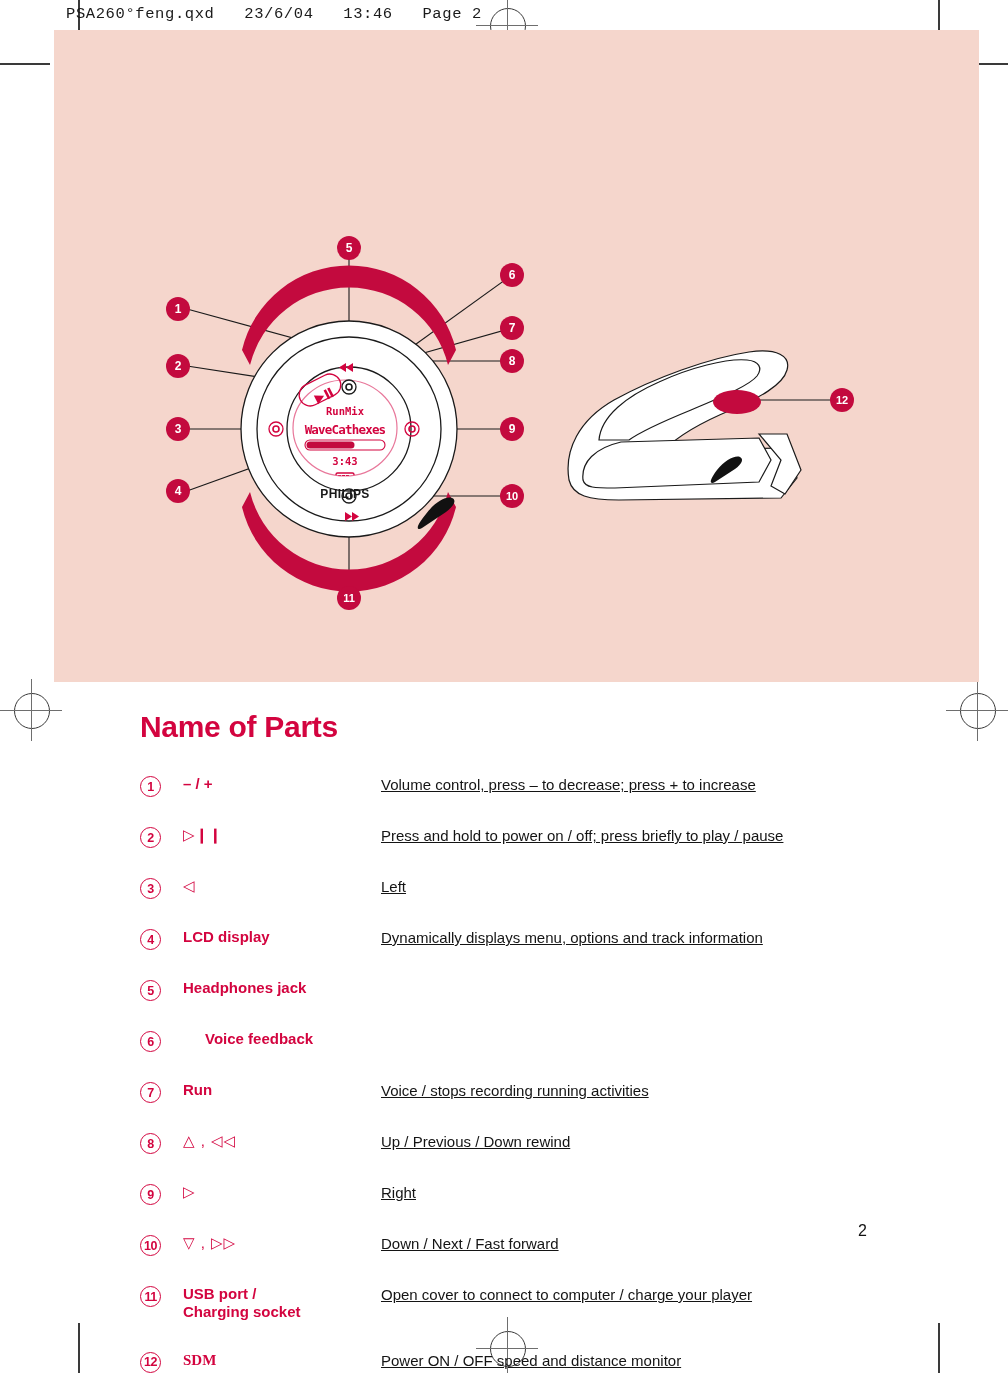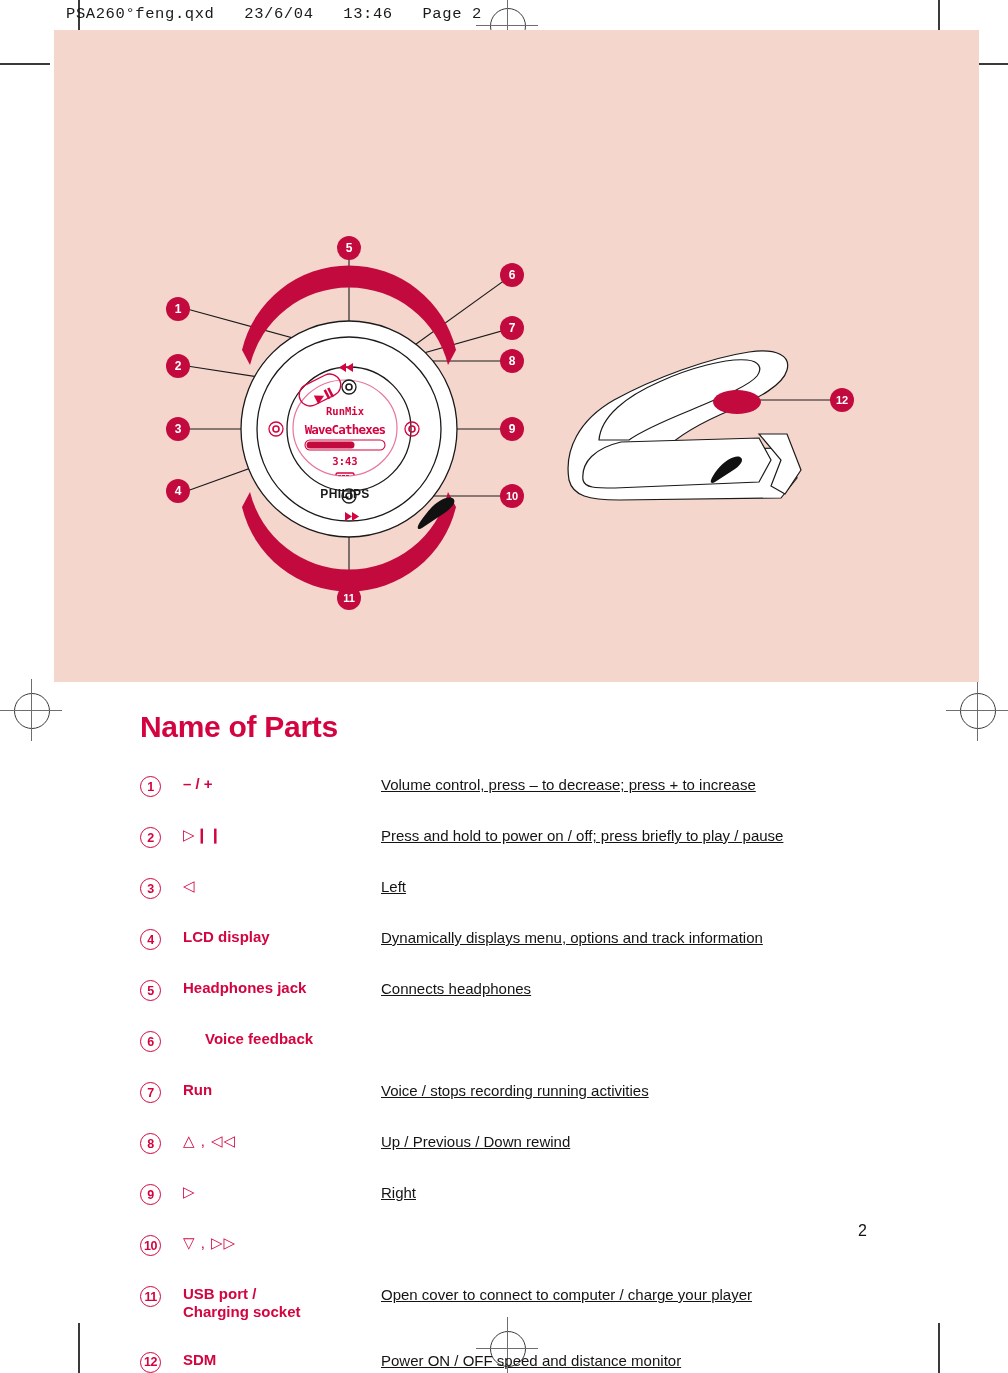--- a/index.html
+++ b/index.html
@@ -301,21 +301,20 @@
       <div class="desc">Left</div>
     </div>
     <div class="row" style="margin-bottom: 0px; padding-bottom: 15px;">
       <div class="bubble">4</div>
       <div class="label" style="white-space: pre-line;">LCD display</div>
       <div class="desc">Dynamically displays menu, options and track information</div>
     </div>
     <div class="row" style="margin-bottom: 0px; padding-bottom: 15px;">
       <div class="bubble">5</div>
       <div class="label" style="white-space: pre-line;">Headphones jack</div>
-      <div class="desc">Connects headphones</div>
     </div>
     <div class="row" style="margin-bottom: 0px; padding-bottom: 15px;">
       <div class="bubble">6</div>
       <div class="label" style="white-space: pre-line; margin-left: 44px;">Voice feedback</div>
     </div>
     <div class="row" style="margin-bottom: 0px; padding-bottom: 15px;">
       <div class="bubble">7</div>
       <div class="label" style="white-space: pre-line;">Run</div>
       <div class="desc">Voice / stops recording running activities</div>
     </div>
@@ -325,27 +324,28 @@
       <div class="desc">Up / Previous / Down rewind</div>
     </div>
     <div class="row" style="margin-bottom: 0px; padding-bottom: 15px;">
       <div class="bubble">9</div>
       <div class="label sym" style="white-space: pre-line;">▷</div>
       <div class="desc">Right</div>
     </div>
     <div class="row" style="margin-bottom: 0px; padding-bottom: 15px;">
       <div class="bubble">10</div>
       <div class="label sym" style="white-space: pre-line;">▽ , ▷▷</div>
+      <div class="desc">Down / Next / Fast forward</div>
     </div>
     <div class="row" style="margin-bottom: 14px; padding-bottom: 15px;">
       <div class="bubble">11</div>
       <div class="label" style="white-space: pre-line;">USB port /
 Charging socket</div>
       <div class="desc">Open cover to connect to computer / charge your player</div>
     </div>
     <div class="row" style="margin-bottom: 0px; padding-bottom: 15px;">
       <div class="bubble">12</div>
-      <div class="label" style="white-space: pre-line;">SDM</div>
+      <div class="label" style="white-space: pre-line; font-family: Liberation Serif, serif;">SDM</div>
       <div class="desc">Power ON / OFF speed and distance monitor</div>
     </div>
   </div>
 
 <div class="pagenum">2</div>
 
 </body></html>

